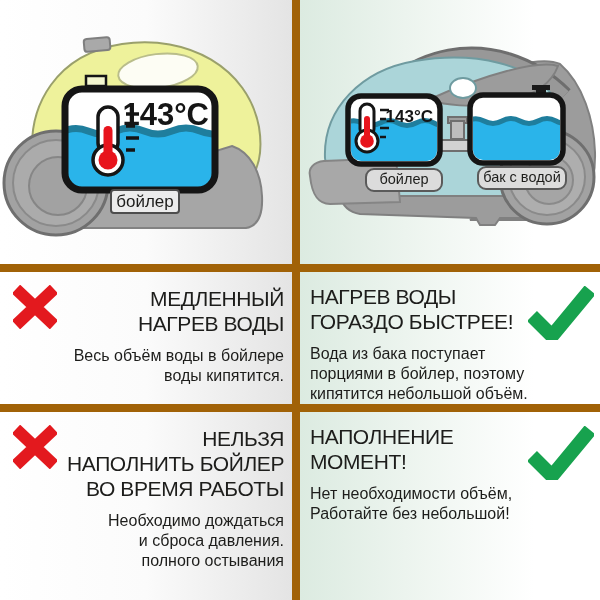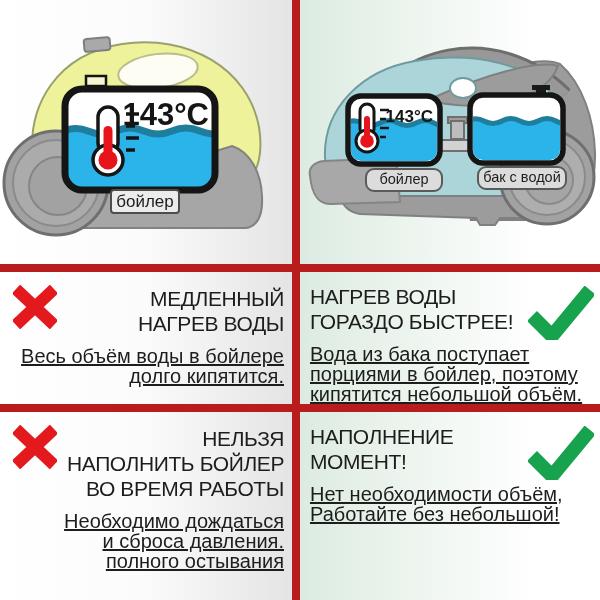--- a/index.html
+++ b/index.html
@@ -3,21 +3,21 @@
 <meta charset="utf-8">
 <style>
   * { box-sizing: border-box; }
   html, body { margin: 0; padding: 0; }
   body {
     width: 600px; height: 600px; background: #fff;
     font-family: "Liberation Sans", sans-serif;
     -webkit-font-smoothing: antialiased;
   }
   .page {
-    width: 600px; height: 600px; background: #b91c1c;
+    width: 600px; height: 600px; background: #a16207;
     display: grid;
     grid-template-columns: 292px 300px;
     grid-template-rows: 264px 132px 188px;
     column-gap: 8px; row-gap: 8px;
   }
   .cell { position: relative; overflow: hidden; }
   .left-col  { background: linear-gradient(to right, #ffffff 0%, #fbfbfb 50%, #e4e4e4 100%); }
   .right-col { background: linear-gradient(to right, #dcebe1 0%, #ecf4ee 35%, #ffffff 78%); }
   .art svg { display: block; }
 
@@ -28,21 +28,21 @@
   .txt { position: relative; }
   .sec-left  .txt { text-align: right; padding: 14px 8px 0 0; }
   .sec-right .txt { text-align: left;  padding: 12px 0 0 10px; }
 
   h2.heading {
     margin: 0; font-size: 21px; line-height: 25px; font-weight: normal;
     color: #1d1d1b; letter-spacing: -0.4px;
   }
   h2.heading span { display: block; white-space: nowrap; }
   p.body {
-    margin: 10px 0 0 0; font-size: 20px; line-height: 20px; color: #1d1d1b; text-decoration: underline;
+    margin: 10px 0 0 0; font-size: 16px; line-height: 20px; color: #1d1d1b;
   }
   p.body span { display: block; white-space: nowrap; }
 
   svg text { font-family: "Liberation Sans", sans-serif; fill: #151515; }
   text.temp-big   { font-size: 31px; font-weight: bold; }
   text.temp-small { font-size: 17px; font-weight: bold; }
   text.tank-label-big   { font-size: 17px; fill: #1d1d1b; }
   text.tank-label-small { font-size: 14.5px; fill: #1d1d1b; }
 </style>
 </head>
@@ -179,21 +179,21 @@
     <svg class="mark cross" width="44" height="44" viewBox="0 0 44 44">
       <path d="M3 4 L41 40 M41 4 L3 40" fill="none" stroke="#e3191e" stroke-width="12"></path>
     </svg>
     <div class="txt">
       <h2 class="heading">
         <span>МЕДЛЕННЫЙ</span>
         <span>НАГРЕВ ВОДЫ</span>
       </h2>
       <p class="body">
         <span>Весь объём воды в бойлере</span>
-        <span>долго кипятится.</span>
+        <span>воды кипятится.</span>
       </p>
     </div>
   </section>
 
   <section class="cell right-col sec-right">
     <svg class="mark check" width="66" height="54" viewBox="0 0 66 54">
       <path d="M4 30 L24 50 L62 4" fill="none" stroke="#17a24e" stroke-width="14"></path>
     </svg>
     <div class="txt">
       <h2 class="heading">

